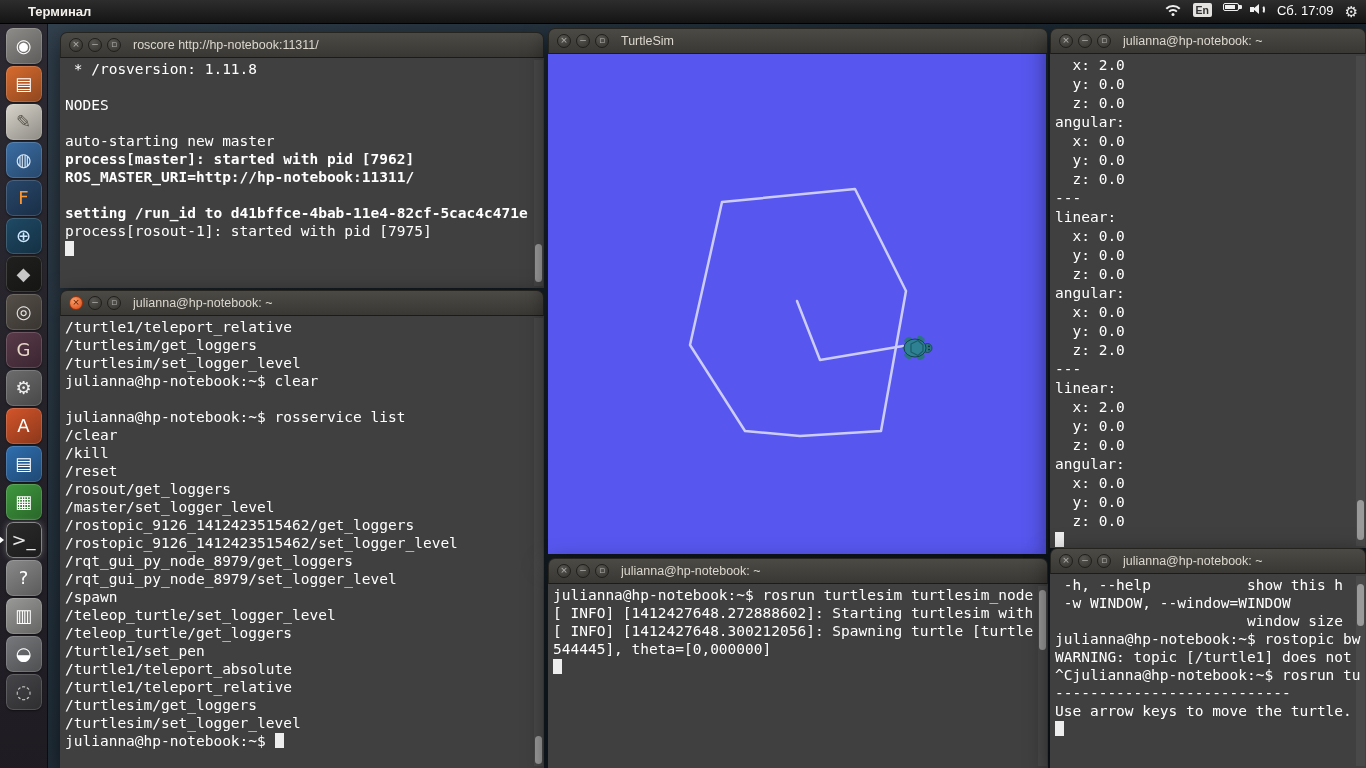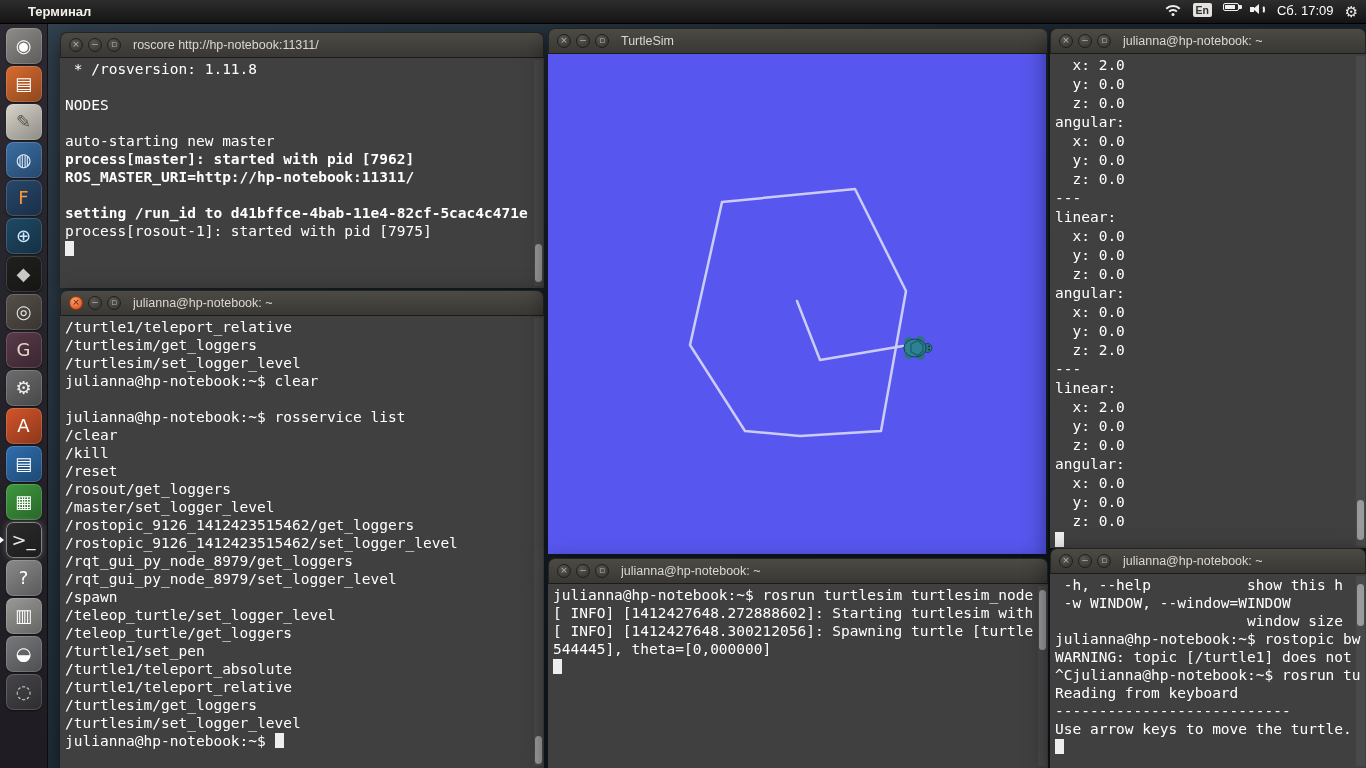--- a/index.html
+++ b/index.html
@@ -354,21 +354,20 @@
     </div>
     <span class="title">julianna@hp-notebook: ~</span>
   </div>
   <div class="term-body">
       <div class="tline"> -h, --help           show this h</div>
       <div class="tline"> -w WINDOW, --window=WINDOW</div>
       <div class="tline">                      window size</div>
       <div class="tline">julianna@hp-notebook:~$ rostopic bw</div>
       <div class="tline">WARNING: topic [/turtle1] does not </div>
       <div class="tline">^Cjulianna@hp-notebook:~$ rosrun tu</div>
-      <div class="tline">Reading from keyboard</div>
       <div class="tline">---------------------------</div>
       <div class="tline">Use arrow keys to move the turtle.</div>
       <div class="tline"><span class="cursor"></span></div>
     </div>
   <div class="sb">
       <div class="thumb" style="top:8px; height:42px;"></div>
     </div>
 </div>
 
 </body></html>

